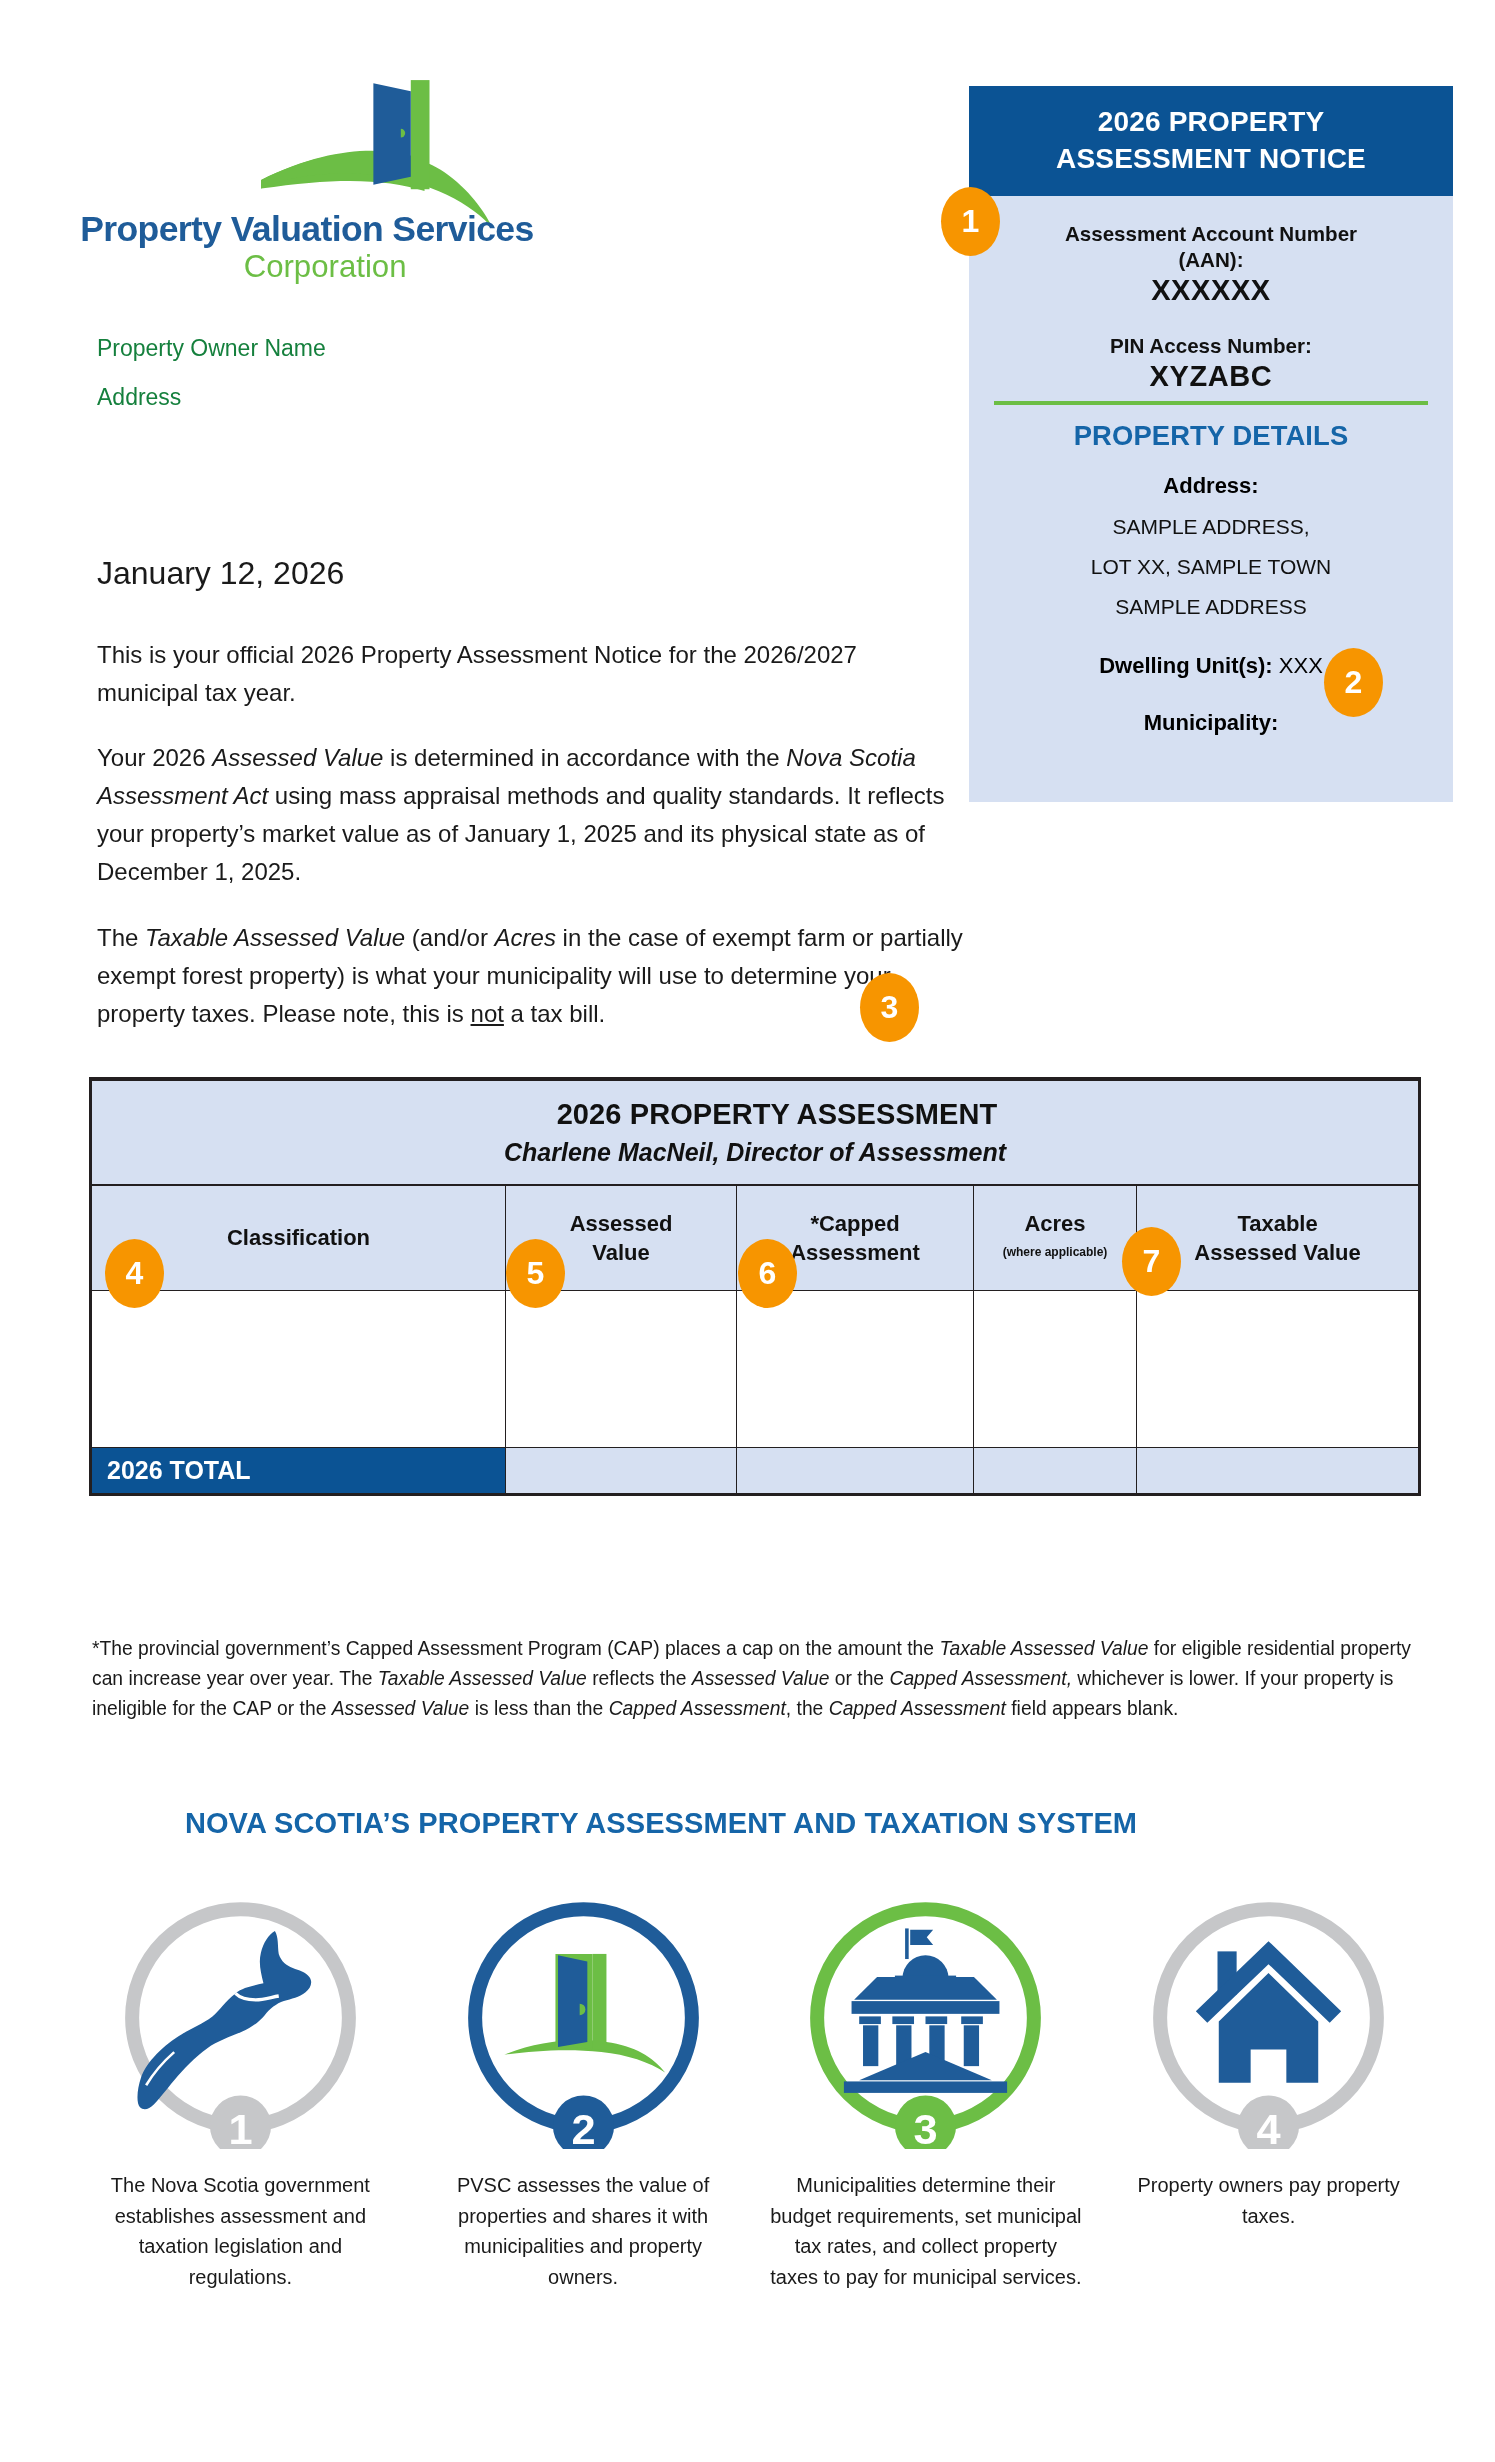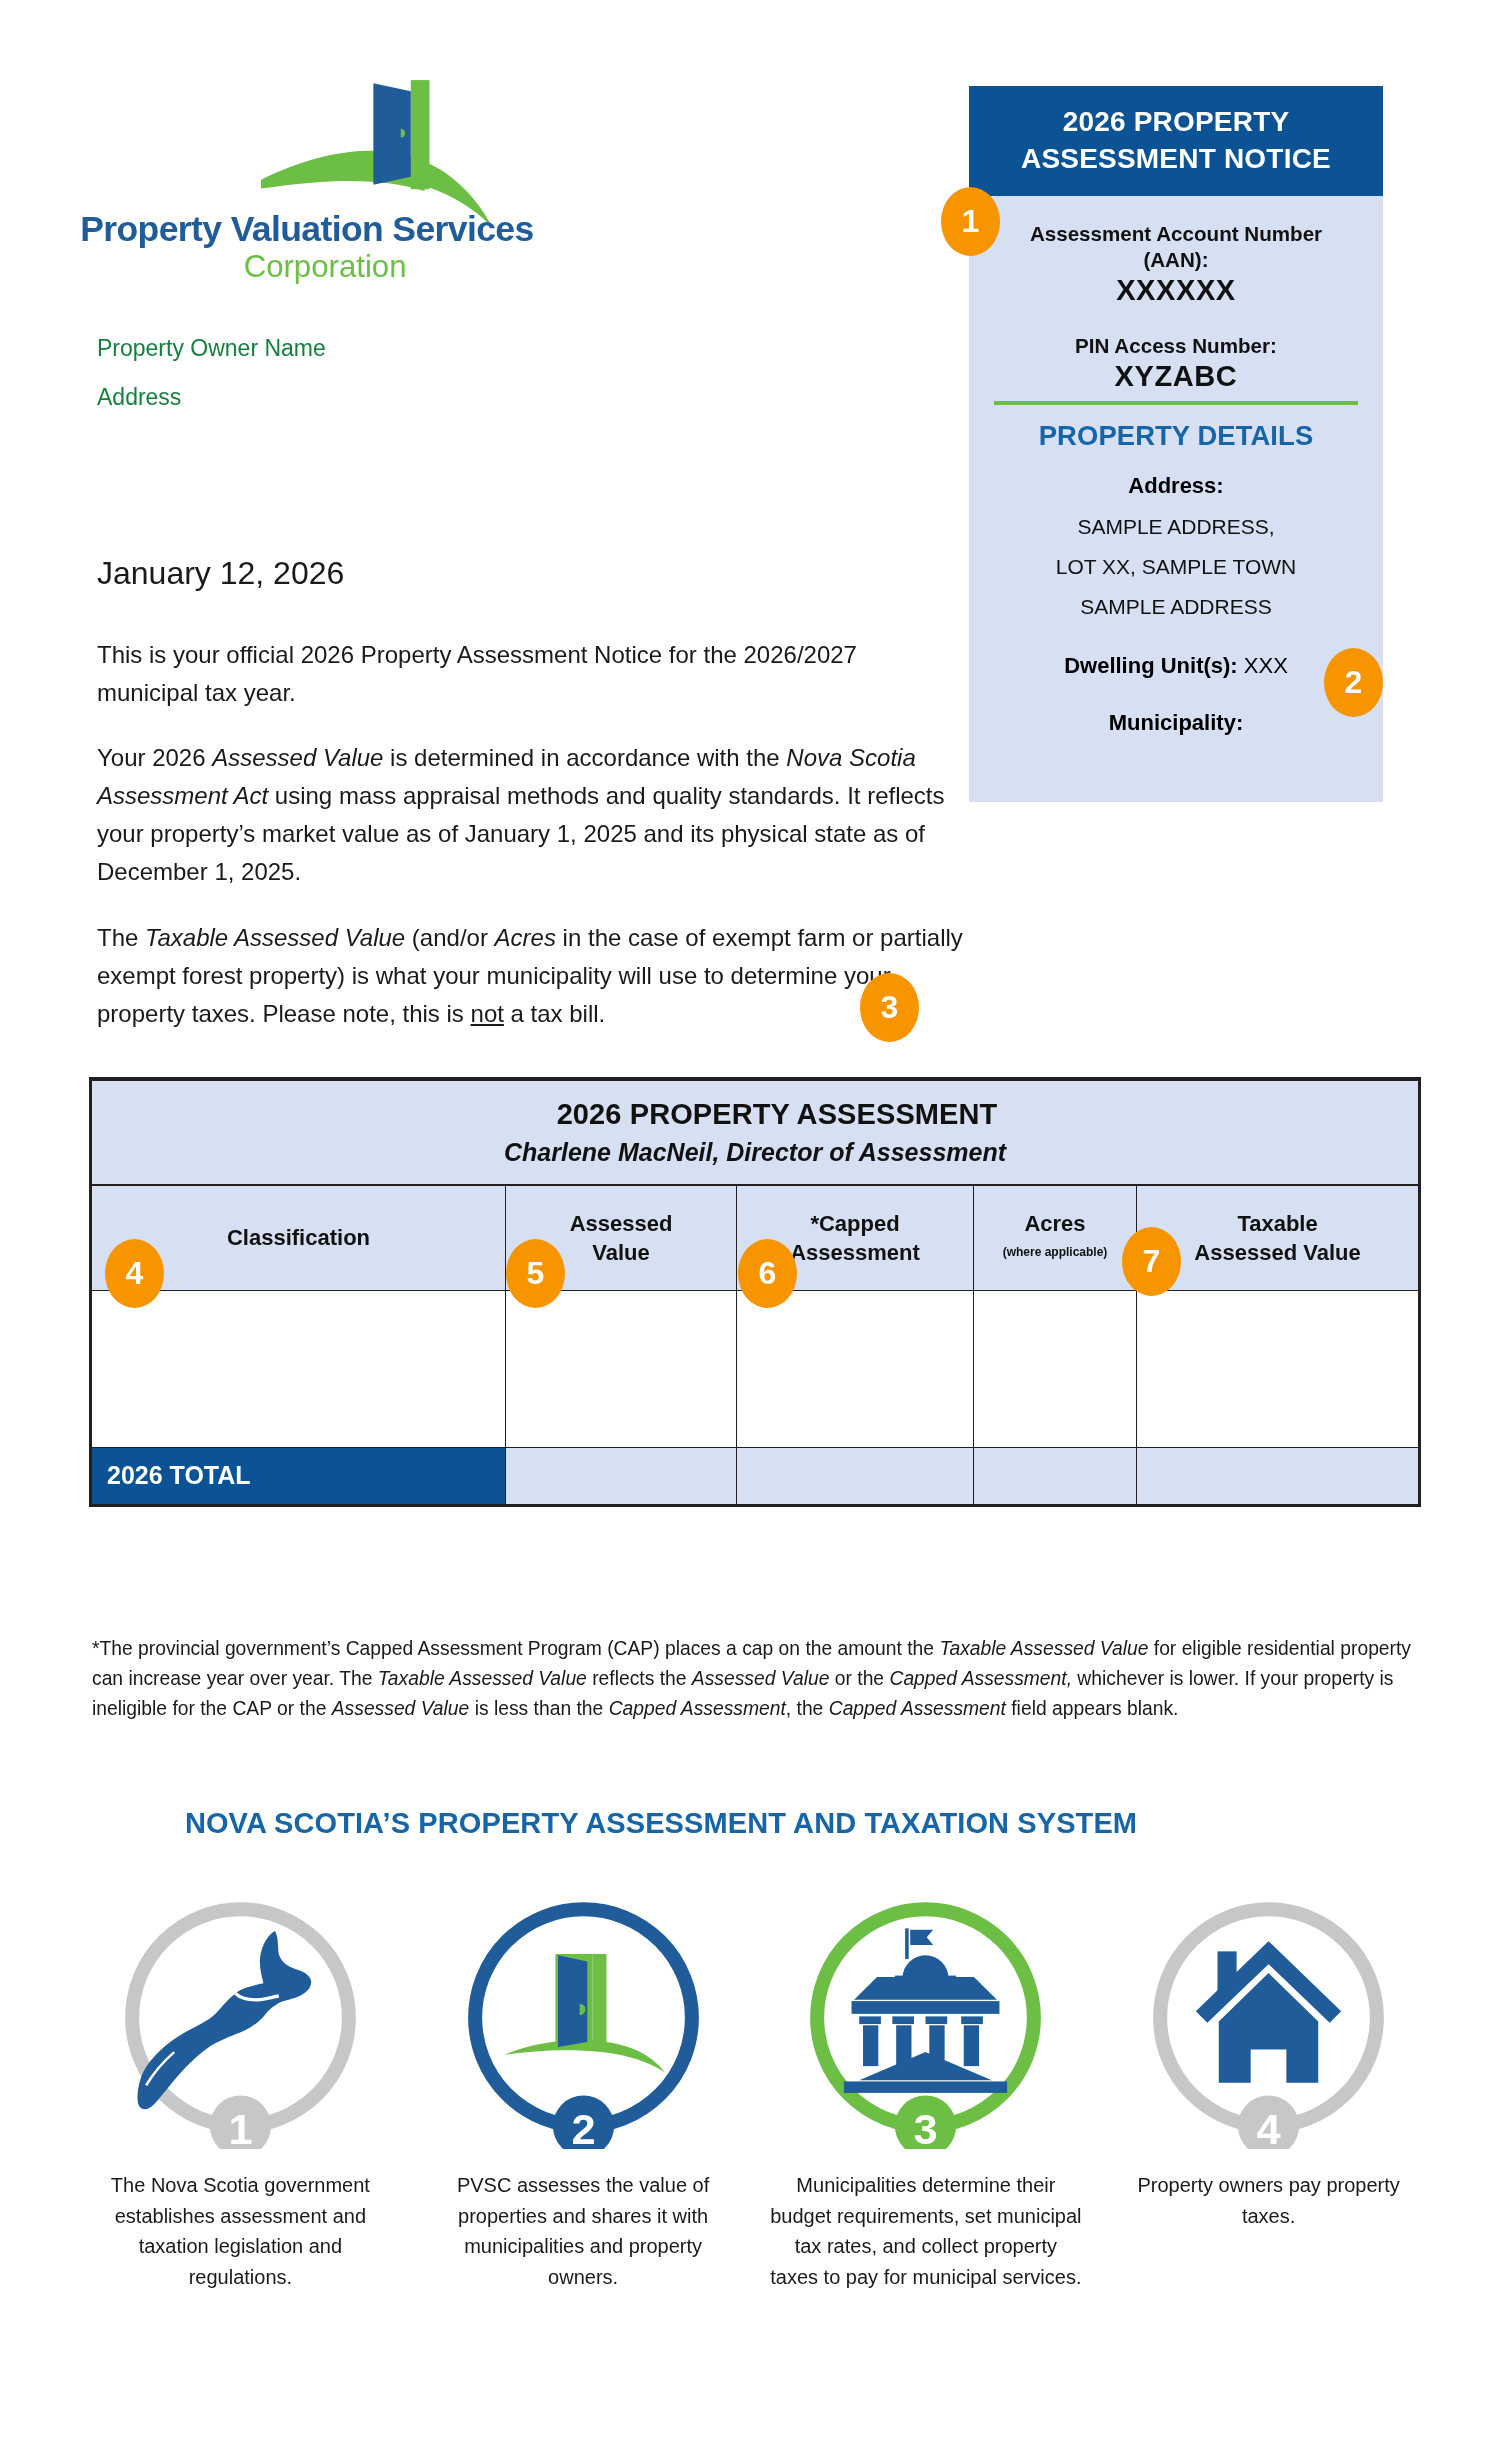--- a/index.html
+++ b/index.html
@@ -20,21 +20,21 @@
   .addr-block { position:absolute; left:97px; top:324px; width:810px; }
   .addr-line { font-size:23px; line-height:49px; color:#15803d; }
   .date-line { position:absolute; left:97px; top:555px; font-size:32px; color:#1a1a1a; }
 
   .letter-body { position:absolute; left:97px; top:636px; width:866px; }
   .letter-p { font-size:24px; line-height:38px; color:#1a1a1a; margin-bottom:27.4px; }
   .letter-p i { font-style:italic; }
   .letter-p u { text-decoration:underline; }
 
   
-  .notice { position:absolute; left:969px; top:86px; width:414px; background:#d6e0f2; }
+  .notice { position:absolute; left:969px; top:86px; width:484px; background:#d6e0f2; }
   .notice-head {
     background:#0b5394; color:#ffffff; font-size:28px; font-weight:bold;
     text-align:center; line-height:37px; padding:17px 16px 18.7px 16px;
     letter-spacing:0.2px;
   }
   .notice-body { padding:25px 21px 22.4px 21px; text-align:center; }
   .n-label { font-size:20.6px; font-weight:bold; line-height:26px; color:#111; }
   .n-value { font-size:29px; font-weight:bold; margin-top:1px; letter-spacing:0.6px; color:#111; }
   .n-gap { height:26px; }
   .n-note { font-size:18px; line-height:24px; color:#111; margin-top:21px; }
@@ -65,21 +65,21 @@
   }
   .tbl-title .t1 { font-size:29px; font-weight:bold; line-height:36px; letter-spacing:0.1px;padding-left:44px;}
   .tbl-title .t2 { font-size:25px; font-style:italic; line-height:34px; margin-top:2.5px;}
   .tbl thead td {
     background:#d6e0f2; text-align:center; vertical-align:middle;
     height:105px; font-size:22px; font-weight:bold; color:#111; line-height:29px;
     border-top:2.5px solid #231f20;
   }
   .tbl thead td .sm { font-size:12px; font-weight:bold; display:block; }
   .tbl tbody td { background:#ffffff; height:157px; }
-  .tbl tfoot td { background:#d6e0f2; height:57px; }
+  .tbl tfoot td { background:#d6e0f2; height:46px; }
   .tbl tfoot td.total-cell {
     background:#0b5394; color:#ffffff; font-size:25px; font-weight:bold;
     text-align:left; padding-left:15px;
   }
 
   
   .footnote {
     position:absolute; left:92px; top:1634px; width:1331px;
     font-size:19.3px; line-height:30px; color:#1a1a1a;
   }

